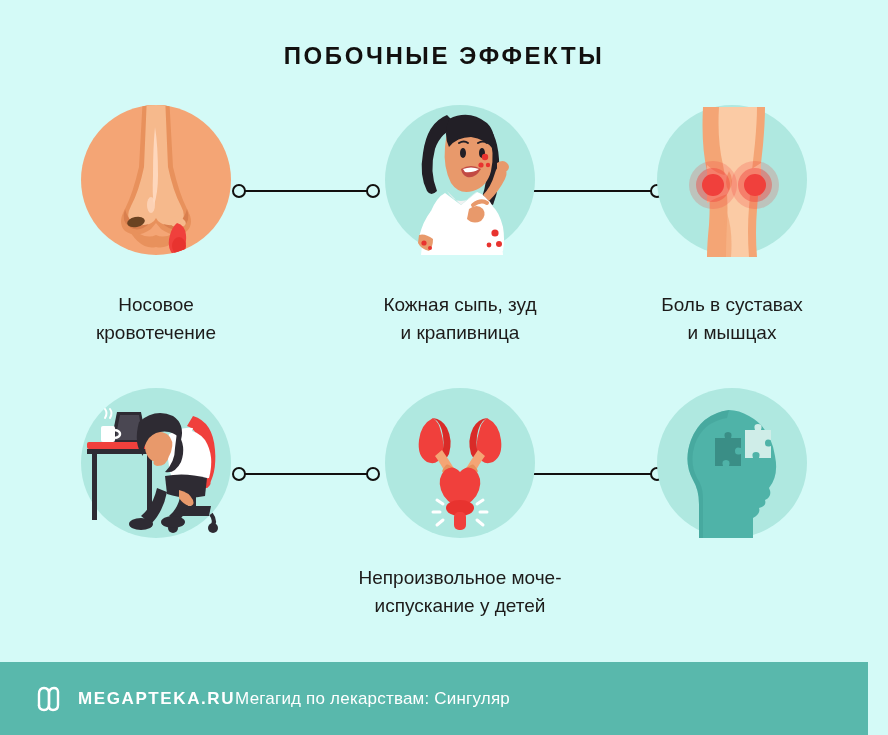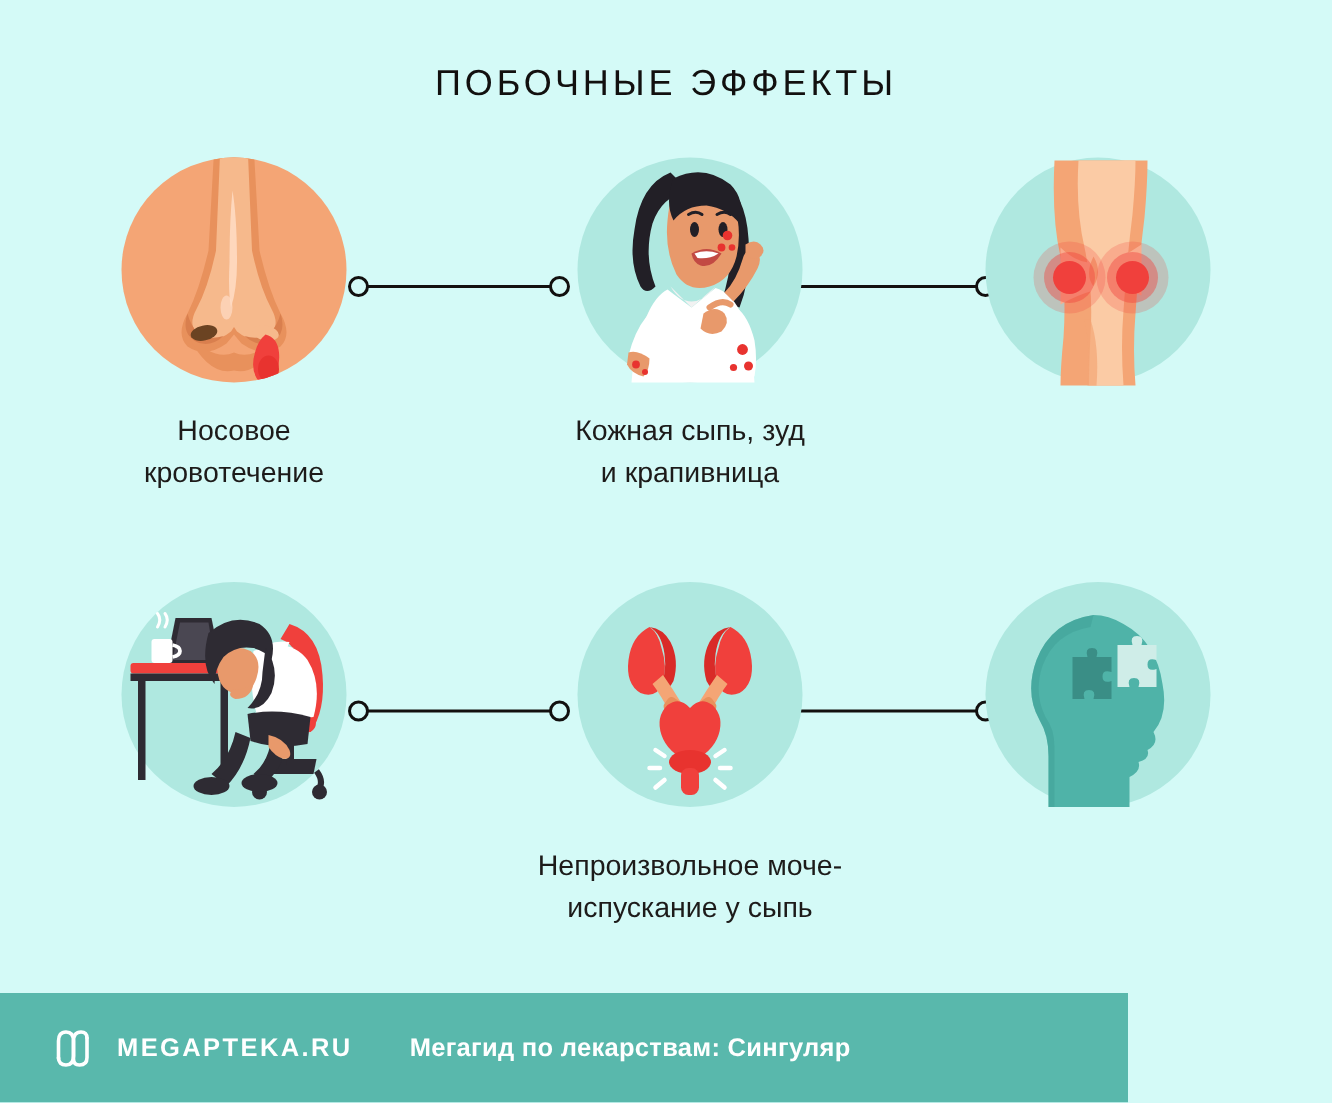--- a/index.html
+++ b/index.html
@@ -13,21 +13,21 @@
   .infographic {
     width:888px; height:735px;
     position:relative;
     background:#D4FAF7;
   }
   .title {
     position:absolute;
     top:42px; left:0; width:888px;
     text-align:center;
     font-size:24px;
-    font-weight:normal;
+    font-weight:bold;
     letter-spacing:2.6px;
     color:#12100F;
   }
   .grid-row { position:absolute; left:0; width:888px; }
   .row1 { top:105px; }
   .row2 { top:388px; }
 
   .cell {
     position:absolute;
     width:296px;
@@ -45,21 +45,21 @@
   .circ {
     position:absolute;
     left:0; top:0;
     width:150px; height:150px;
     border-radius:50%;
     overflow:visible;
   }
   .circ svg { display:block; overflow:visible; }
 
   .label {
-    margin-top:19px;
+    margin-top:36px;
     font-size:19px;
     line-height:1.45;
     color:#1D1B1A;
     white-space:pre-line;
   }
   .row2 .label { margin-top:26px; }
 
   
   .connector {
     position:absolute;
@@ -79,38 +79,37 @@
     background:#D4FAF7;
     border:2px solid #12100F;
   }
   .connector .dot.left { left:0; }
   .connector .dot.right { right:0; }
 
   
   .footer {
     position:absolute;
     left:0; bottom:0;
-    width:752px; height:73px;
+    width:868px; height:73px;
     background:#59B8AC;
     display:flex;
     align-items:center;
   }
   .footer .logo-mark { margin-left:34px; display:flex; align-items:center; }
   .footer .brand {
     margin-left:14px;
     color:#FFFFFF;
     font-size:17px;
     font-weight:bold;
     letter-spacing:1.6px;
   }
   .footer .subtitle {
-    margin-left:38px;
     color:#FFFFFF;
     font-size:17px;
-    font-weight:bold;
+    font-weight:normal;
     letter-spacing:0.2px;
   }
 </style>
 </head>
 <body>
 
 <div class="infographic">
 
   <div class="title">ПОБОЧНЫЕ ЭФФЕКТЫ</div>
 
@@ -212,20 +211,22 @@
               <circle cx="56" cy="80" r="17" fill="#F0403C" opacity="0.42"></circle>
               <circle cx="56" cy="80" r="11" fill="#F0403C"></circle>
               <circle cx="98" cy="80" r="24" fill="#F0403C" opacity="0.22"></circle>
               <circle cx="98" cy="80" r="17" fill="#F0403C" opacity="0.42"></circle>
               <circle cx="98" cy="80" r="11" fill="#F0403C"></circle>
               <path d="M70 108 Q76 126 74 152 L68 152 Q70 126 66 108 Z" fill="#F4A575" opacity="0.7"></path>
             </g>
           </svg>
         </div>
       </div>
+      <div class="label">Боль в суставах
+и мышцах</div>
     </div>
   </div>
 
   <div class="grid-row row2">
 
     <div class="connector" style="left:232px; top:79px; width:148px;">
       <div class="line"></div>
       <div class="dot left"></div>
       <div class="dot right"></div>
     </div>
@@ -298,21 +299,21 @@
                 <path d="M58 132 L52 137"></path>
                 <path d="M92 116 L98 112"></path>
                 <path d="M95 124 L102 124"></path>
                 <path d="M92 132 L98 137"></path>
               </g>
             </g>
           </svg>
         </div>
       </div>
       <div class="label">Непроизвольное моче-
-испускание у сыпь</div>
+испускание у детей</div>
     </div>
 
     <div class="cell c2">
       <div class="circle-wrap">
         <div class="circ">
           <svg width="150" height="150" viewBox="0 0 150 150">
             <circle cx="75" cy="75" r="75" fill="#AFE8E0"></circle>
             <g>
               <path d="M72 22 Q44 26 34 52 Q26 74 36 92 Q42 102 42 116 L42 150 L96 150 L96 130 Q104 126 102 120 Q110 118 108 112 Q116 108 112 100 Q122 88 118 68 Q114 40 92 28 Q82 22 72 22 Z" fill="#4FB3A8"></path>
               <path d="M70 30 Q46 34 38 56 Q32 74 40 90 Q46 98 46 110 L46 150 L42 150 L42 116 Q42 102 36 92 Q26 74 34 52 Q44 26 72 22 Z" fill="#3F9E95" opacity="0.45"></path>

